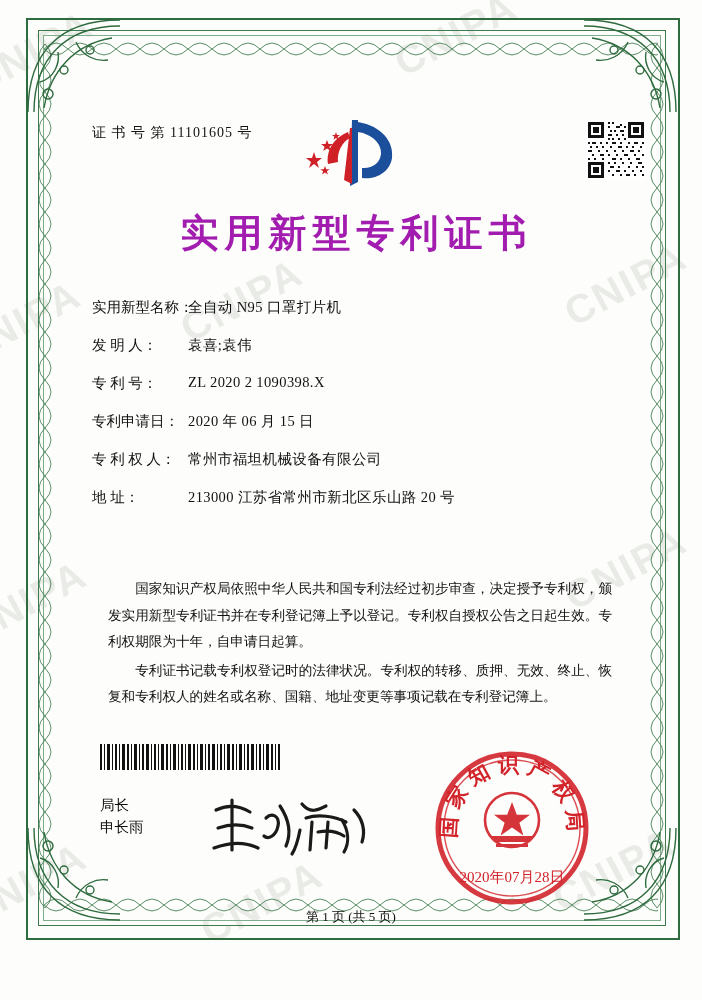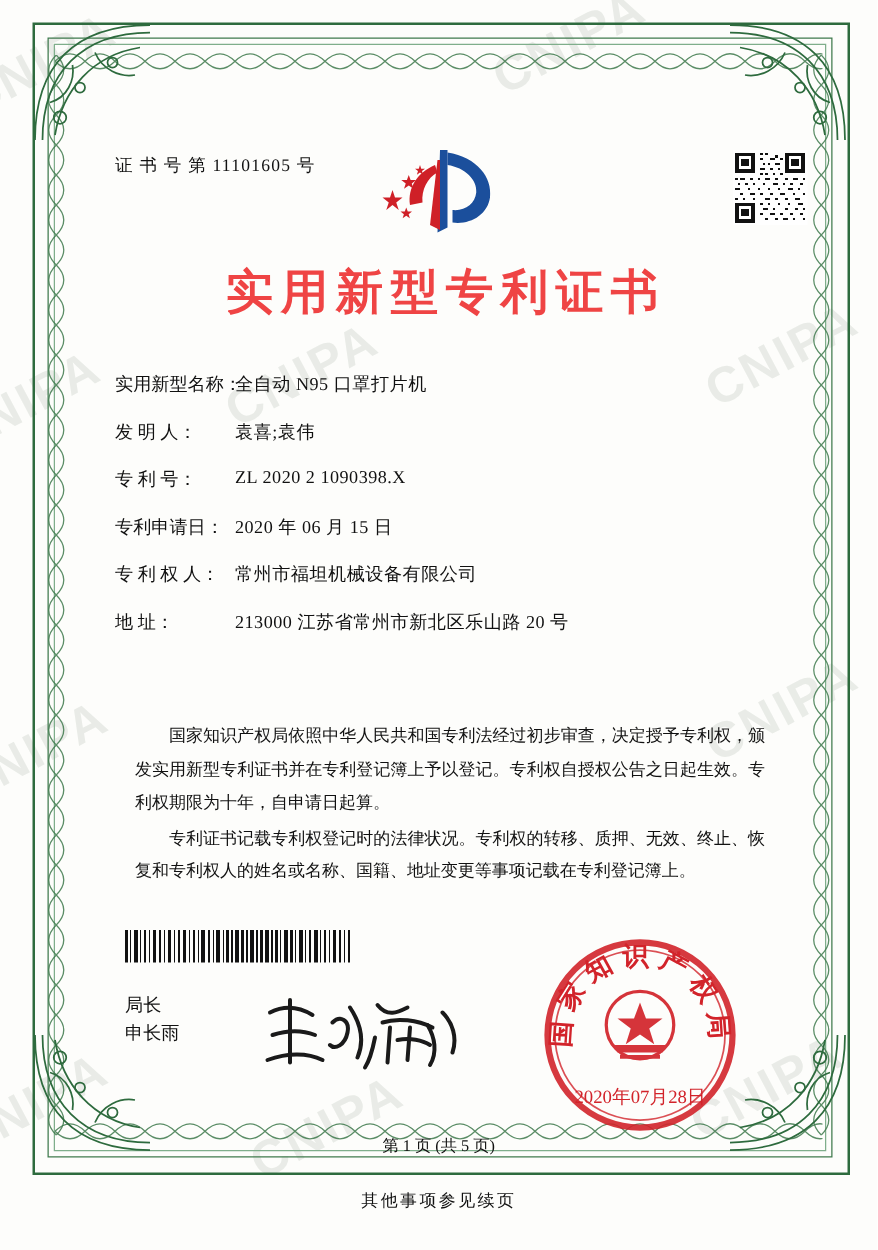--- a/index.html
+++ b/index.html
@@ -133,21 +133,21 @@
 
   .doc-title {
     position: absolute;
     left: 11px;
     right: 0;
     top: 208px;
     text-align: center;
     font-size: 38px;
     font-weight: 700;
     letter-spacing: 6px;
-    color: #ef4444;
+    color: #a21caf;
     font-family: "Liberation Serif", "DejaVu Serif", serif;
   }
 
   .fields {
     position: absolute;
     left: 92px;
     top: 298px;
     width: 520px;
   }
   .field-row {
@@ -576,16 +576,15 @@
           <path id="ringpath" d="M 80,80 m -56,0 a 56,56 0 1,1 112,0"></path>
         </defs>
         <text font-family="'Liberation Serif', serif" font-size="21" font-weight="700" fill="#d2232a" letter-spacing="7">
           <textPath href="#ringpath" startOffset="50%" text-anchor="middle">国家知识产权局</textPath>
         </text>
         <text x="80" y="134" text-anchor="middle" font-family="'Liberation Serif', serif" font-size="15" fill="#d2232a">2020年07月28日</text>
       </g>
     </svg>
 
     <div class="page-num">第 1 页 (共 5 页)</div>
-    <div class="footer-note">其他事项参见续页</div>
 
   </div>
 </div>
 
 </body></html>

